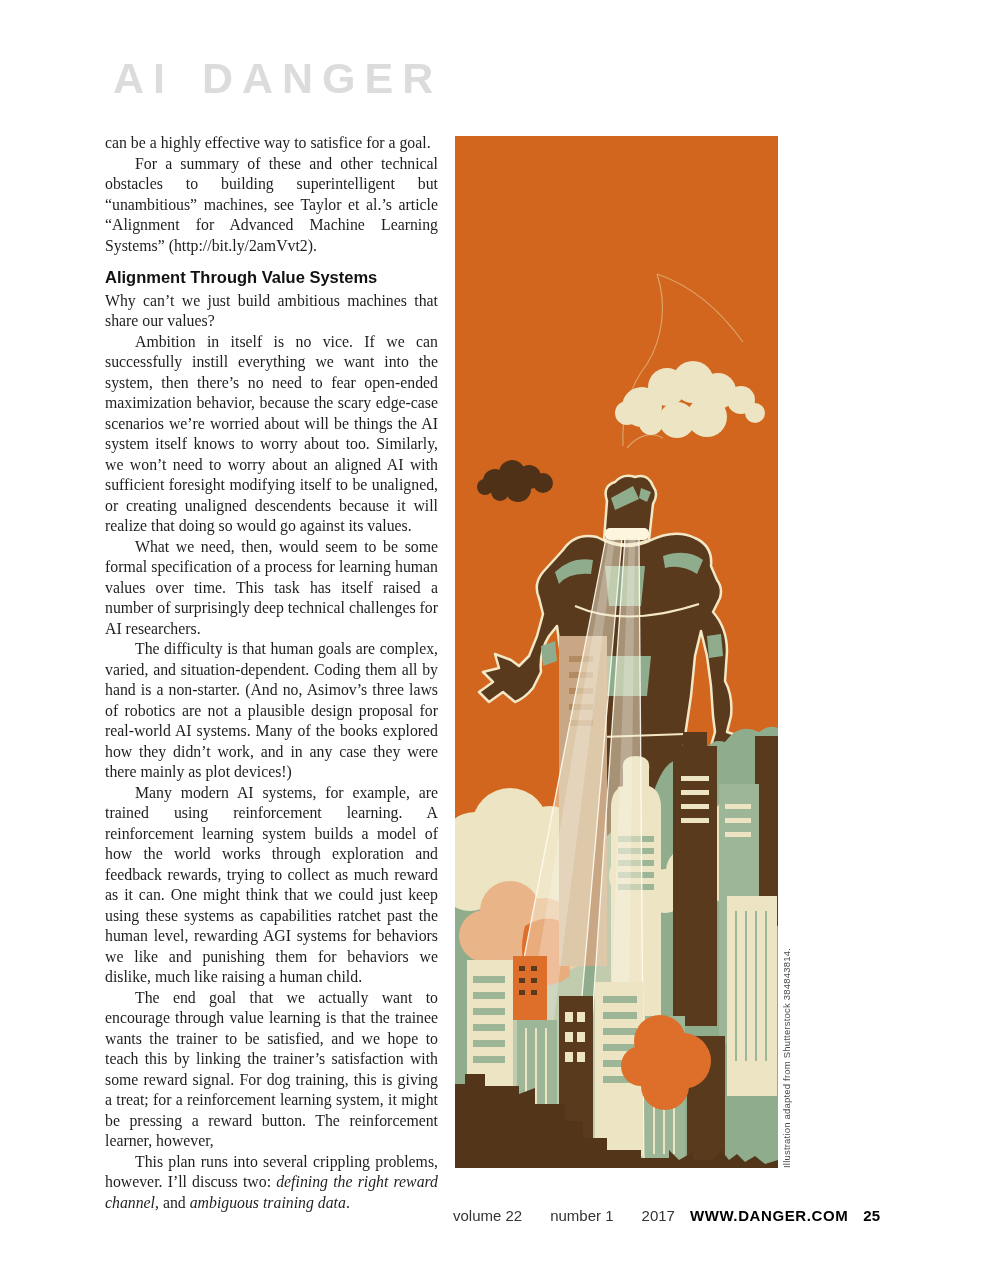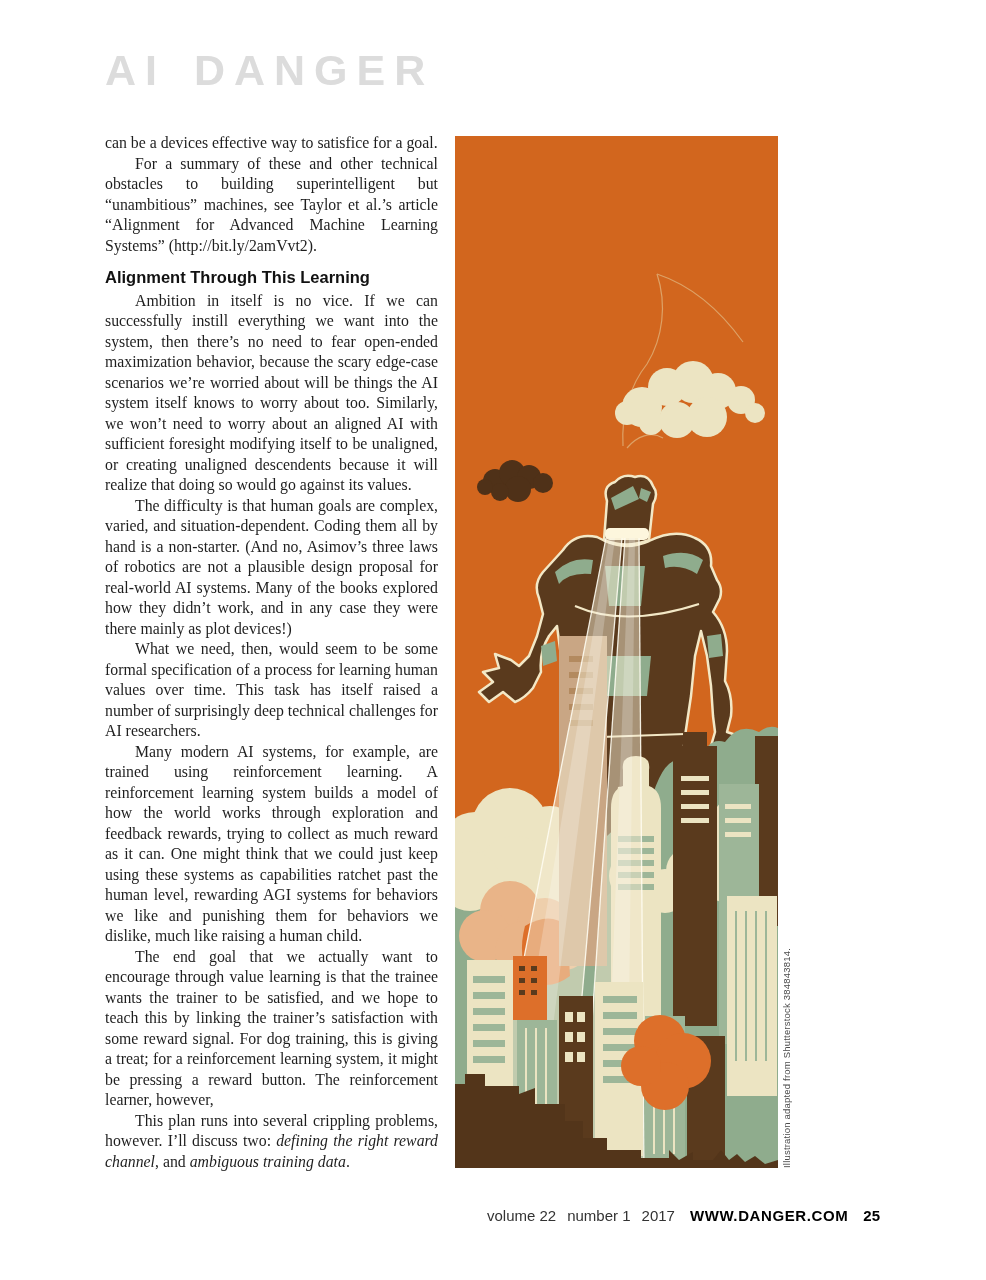--- a/index.html
+++ b/index.html
@@ -1,51 +1,52 @@
 <!DOCTYPE html>
 <html><head>
 <meta charset="utf-8">
 <style>
   html,body{margin:0;padding:0;background:#ffffff;}
   .page{position:relative;width:986px;height:1280px;background:#ffffff;overflow:hidden;
         font-family:"Liberation Serif",serif;}
-  .page-title{position:absolute;left:105px;top:46px;margin:0;
+  .page-title{position:absolute;left:105px;top:46px;margin:8px;
         font-family:"Liberation Sans",sans-serif;font-weight:bold;
         font-size:43px;letter-spacing:9px;word-spacing:7px;color:#dcdcdc;white-space:nowrap;}
   .column{position:absolute;left:105px;top:133px;width:333px;
         font-size:15.8px;line-height:20.5px;color:#1e1e1e;text-align:justify;}
   .column p{margin:0;text-indent:30px;}
   .column p.noindent{text-indent:0;}
   .section-heading{margin:11px 0 3px 0;font-family:"Liberation Sans",sans-serif;
         font-weight:bold;font-size:16.5px;color:#111;text-align:left;}
   .illustration{position:absolute;left:455px;top:136px;width:323px;height:1032px;}
   .illustration svg{display:block;}
   .credit{position:absolute;left:781px;top:926px;height:242px;width:14px;
         font-family:"Liberation Sans",sans-serif;font-size:9.5px;color:#4a4a4a;
         writing-mode:vertical-rl;transform:rotate(180deg);letter-spacing:0.2px;white-space:nowrap;}
   .footer{position:absolute;top:1207px;right:106px;display:flex;align-items:baseline;gap:15px;
         font-family:"Liberation Sans",sans-serif;font-size:15px;}
-  .footer .issue{display:flex;gap:11px;color:#333;}
+  .footer .issue{display:flex;gap:28px;color:#333;}
   .footer .site{font-weight:bold;color:#000;letter-spacing:0.6px;}
   .footer .pagenum{font-weight:bold;color:#000;}
 </style>
 </head>
 <body>
 
 <div class="page">
 
   <h1 class="page-title">AI DANGER</h1>
 
   <div class="column">
-    <p class="noindent">can be a devices effective way to satisfice for a goal.</p>
+    <p class="noindent">can be a highly effective way to satisfice for a goal.</p>
     <p>For a summary of these and other technical obstacles to building superintelligent but “unambitious” machines, see Taylor et al.’s article “Alignment for Advanced Machine Learning Systems” (http://bit.ly/2amVvt2).</p>
-    <h2 class="section-heading">Alignment Through This Learning</h2>
+    <h2 class="section-heading">Alignment Through Value Systems</h2>
+    <p class="noindent">Why can’t we just build ambitious machines that share our values?</p>
     <p>Ambition in itself is no vice. If we can successfully instill everything we want into the system, then there’s no need to fear open-ended maximization behavior, because the scary edge-case scenarios we’re worried about will be things the AI system itself knows to worry about too. Similarly, we won’t need to worry about an aligned AI with sufficient foresight modifying itself to be unaligned, or creating unaligned descendents because it will realize that doing so would go against its values.</p>
+    <p>What we need, then, would seem to be some formal specification of a process for learning human values over time. This task has itself raised a number of surprisingly deep technical challenges for AI researchers.</p>
     <p>The difficulty is that human goals are complex, varied, and situation-dependent. Coding them all by hand is a non-starter. (And no, Asimov’s three laws of robotics are not a plausible design proposal for real-world AI systems. Many of the books explored how they didn’t work, and in any case they were there mainly as plot devices!)</p>
-    <p>What we need, then, would seem to be some formal specification of a process for learning human values over time. This task has itself raised a number of surprisingly deep technical challenges for AI researchers.</p>
     <p>Many modern AI systems, for example, are trained using reinforcement learning. A reinforcement learning system builds a model of how the world works through exploration and feedback rewards, trying to collect as much reward as it can. One might think that we could just keep using these systems as capabilities ratchet past the human level, rewarding AGI systems for behaviors we like and punishing them for behaviors we dislike, much like raising a human child.</p>
     <p>The end goal that we actually want to encourage through value learning is that the trainee wants the trainer to be satisfied, and we hope to teach this by linking the trainer’s satisfaction with some reward signal. For dog training, this is giving a treat; for a reinforcement learning system, it might be pressing a reward button. The reinforcement learner, however,</p>
     <p><span>This plan runs into several crippling problems, however. I’ll discuss two: </span><em>defining the right reward channel</em><span>, and </span><em>ambiguous training data</em><span>.</span></p>
   </div>
 
   <div class="illustration">
     <svg width="323" height="1032" viewBox="0 0 323 1032" xmlns="http://www.w3.org/2000/svg">
 
       <rect width="323" height="1032" fill="#d2661e"></rect>
 

